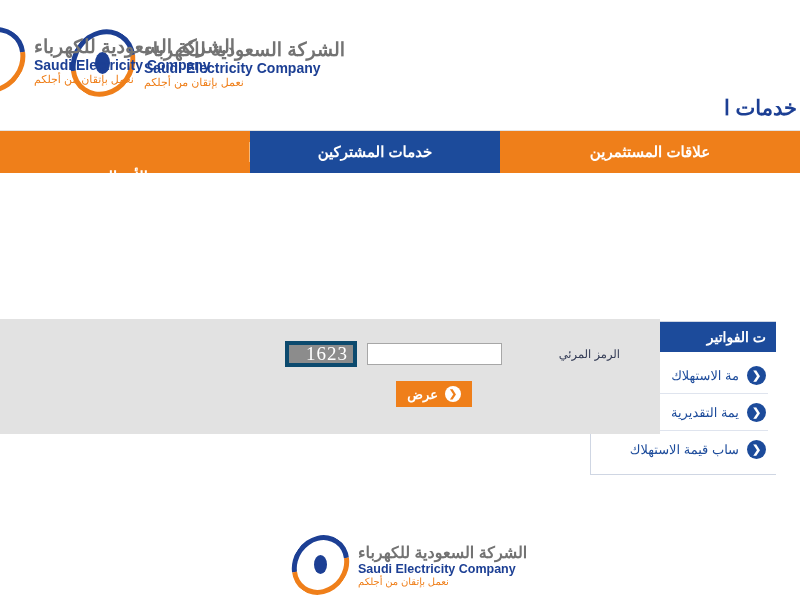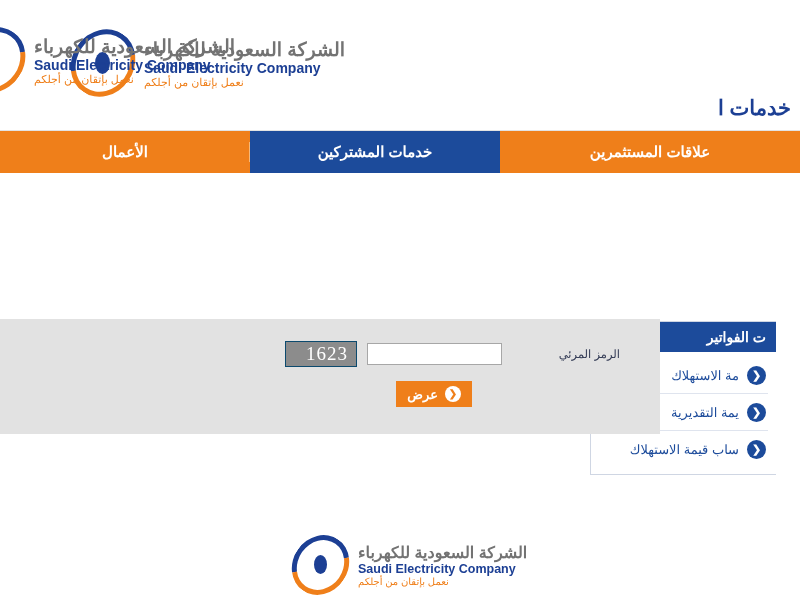--- a/index.html
+++ b/index.html
@@ -113,21 +113,21 @@
   #logo-secondary .ring-blue   { width: 60px; height: 68px; left: 4px; top: 2px; }
   #logo-secondary .ring-orange { width: 60px; height: 68px; left: 4px; top: 2px; }
   #logo-secondary .logo-ar { font-size: 19px; }
   #logo-secondary .logo-en { font-size: 14px; }
   #logo-secondary .logo-slogan { font-size: 11px; }
 
   
   .header-cut-text {
     position: absolute;
     top: 96px;
-    right: 9px;
+    right: 3px;
     font-size: 21px;
     font-weight: bold;
     color: #1c3f94;
     white-space: nowrap;
   }
 
   
   .navbar {
     position: absolute;
     top: 131px; left: 0;
@@ -275,21 +275,21 @@
     width: 72px;
     height: 26px;
     background: #8c8c8c;
     color: #ffffff;
     font-size: 19px;
     font-family: "Liberation Serif", serif;
     letter-spacing: 1px;
     display: flex;
     align-items: center;
     justify-content: center;
-    border: 1px solid #0c4a6e;
+    border: 4px solid #0c4a6e;
     box-sizing: border-box;
     user-select: none;
     padding-left: 12px;
   }
 
   .submit-row {
     display: flex;
     justify-content: flex-start;
     padding-right: 148px;
   }
@@ -366,21 +366,21 @@
       </span>
     </div>
 
     <div class="header-cut-text">خدمات ا</div>
   </div>
 
   <div class="navbar">
     <div class="nav-item" style="width:300px;">علاقات المستثمرين</div>
     <div class="nav-item active" style="width:250px;">خدمات المشتركين</div>
     <div class="nav-sep"></div>
-    <div class="nav-item" style="width:248px;">الأعمال</div>
+    <div class="nav-item" style="width:248px;margin-top:25px;">الأعمال</div>
   </div>
 
   <div class="body-area">
 
     <div class="side-panel">
       <div class="side-panel-header">ت الفواتير</div>
       <div class="side-panel-body">
         <div class="side-link">
           <span class="circ-arrow">❮</span>
           <span class="side-link-label">مة الاستهلاك</span>

